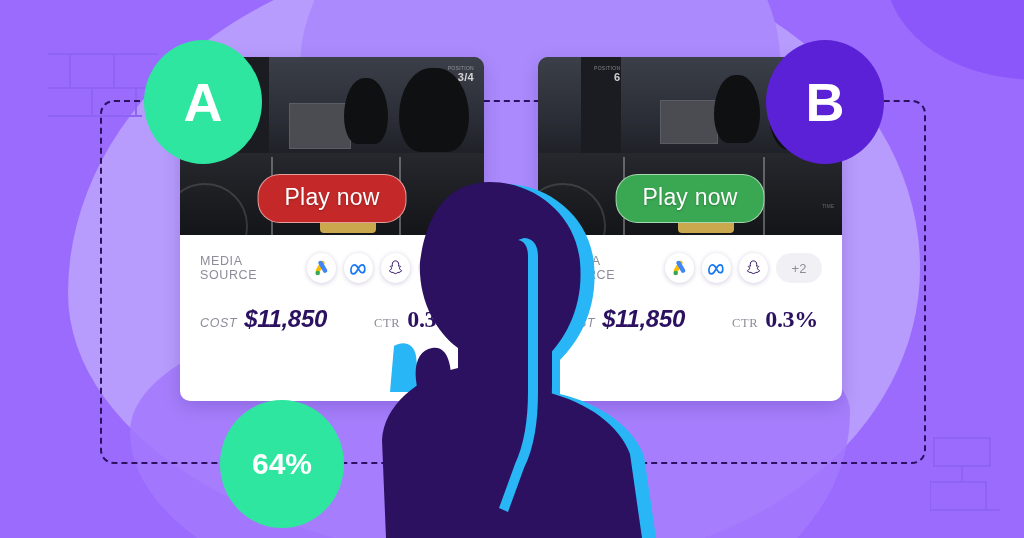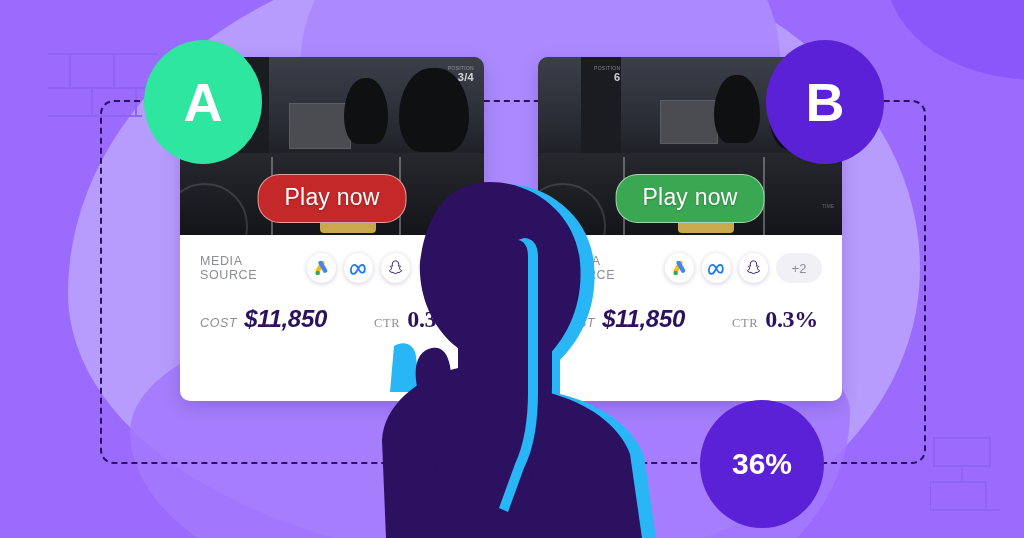--- a/index.html
+++ b/index.html
@@ -371,15 +371,15 @@
       </g>
 
       <path d="M190 4 c46 0 86 34 90 80 c4 44 -14 76 -34 96 l0 34 c42 10 74 34 84 62 l12 84 l-256 0 l-4 -98 c2 -34 34 -62 76 -72 l0 -20 c-22 -16 -40 -48 -38 -86 C126 38 146 4 190 4 z" fill="#2b1160"></path>
 
       <path d="M150 326 c-18 -42 -30 -86 -34 -124 c-2 -18 4 -30 16 -32 c10 -2 16 6 18 18 l4 30 c0 -10 2 -18 12 -18 c8 0 12 6 12 16 l0 -8 c0 -10 4 -16 12 -16 c8 0 12 6 12 16 l0 -4 c0 -10 4 -14 11 -14 c8 0 11 6 11 16 l0 -42 l0 -94 c0 -12 6 -18 14 -18 c8 0 14 6 14 18 l0 136 c0 30 -4 56 -14 76 l-16 44 z" fill="#2b1160"></path>
 
       <path d="M224 60 c8 0 14 6 14 18 l0 136 c0 30 -4 56 -14 76 l-16 44 l-9 -4 l16 -44 c9 -19 13 -44 13 -72 l0 -136 c0 -10 -4 -15 -10 -16 z" fill="#29b6f6"></path>
     </svg>
   </div>
 
-  <div class="pct-bubble pct-b">36%</div>
+  <div class="pct-bubble pct-a">64%</div>
 
 </div>
 
 </body></html>

